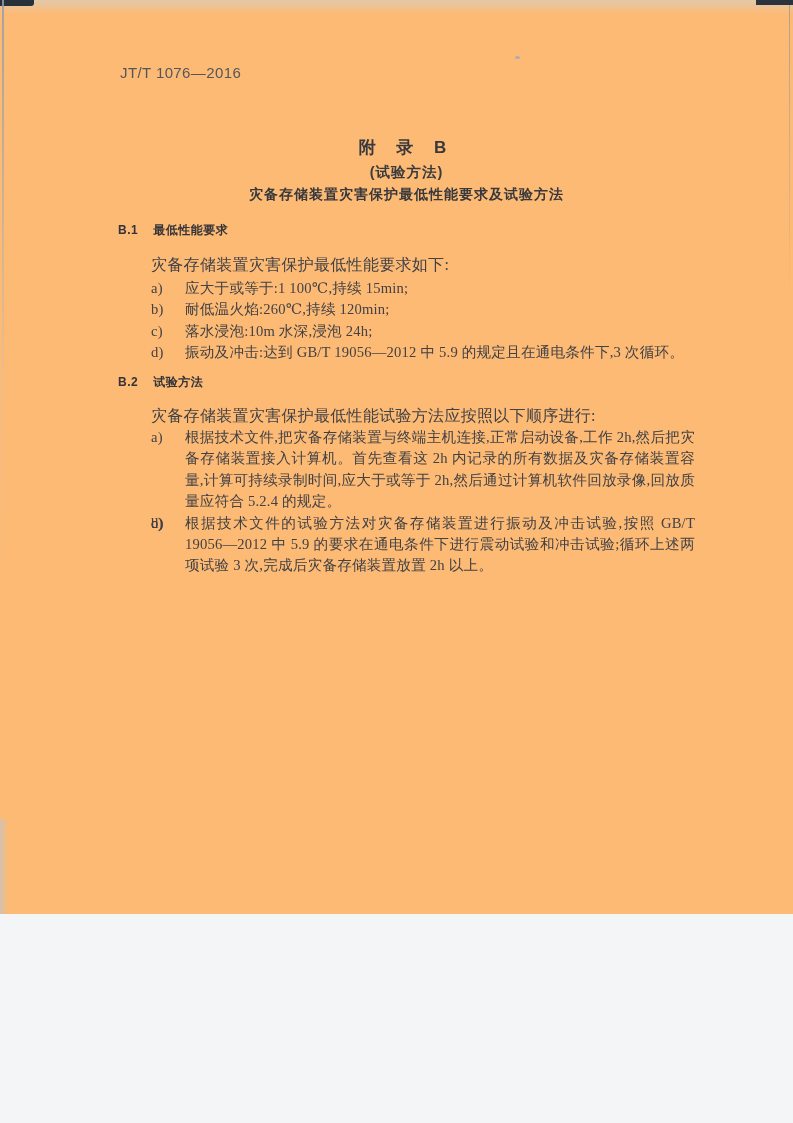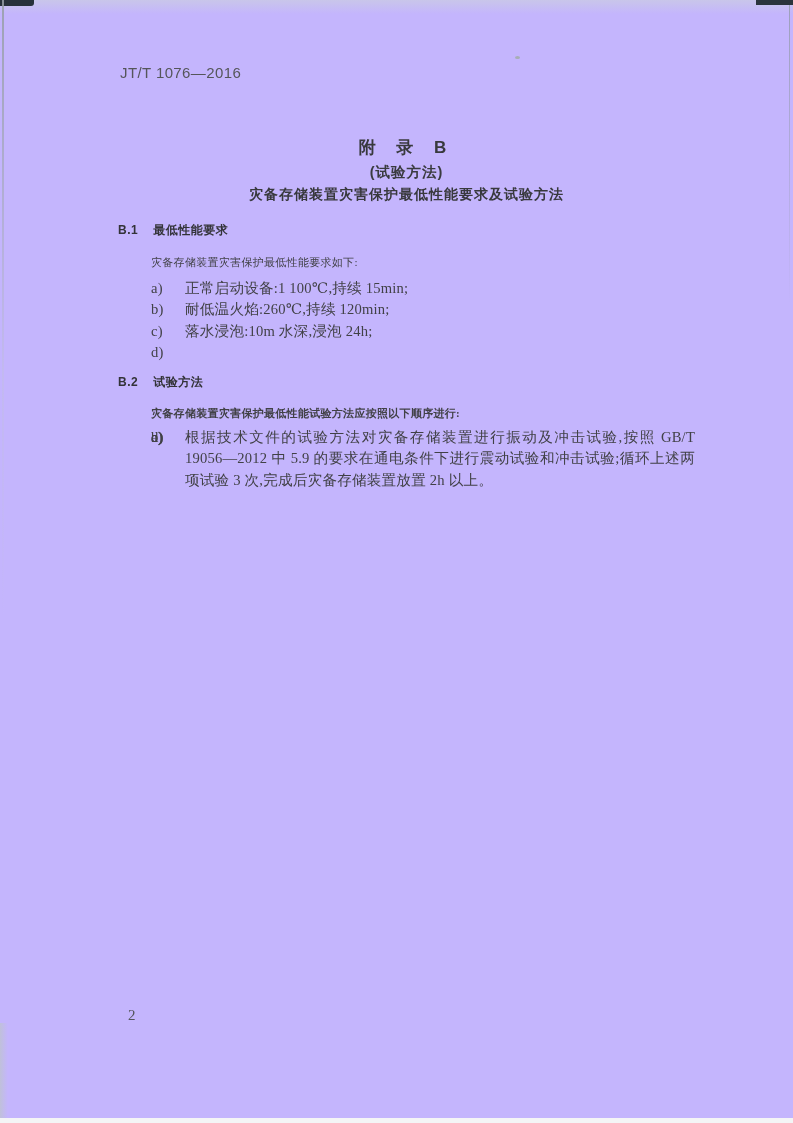--- a/index.html
+++ b/index.html
@@ -2,22 +2,22 @@
 <html><head>
 <meta charset="utf-8">
 <style>
   html,body{margin:0;padding:0;}
   body{
     width:793px;height:1123px;
     background:#f4f5f6;
     font-family:"Liberation Serif","DejaVu Serif",serif;
   }
   .page{
-    position:relative;width:793px;height:1118px;
-    background:#c4b5fd;overflow:hidden;
+    position:relative;width:793px;height:914px;
+    background:#fdba74;overflow:hidden;
   }
   
   .edge-top{
     position:absolute;left:0;top:0;right:0;height:14px;
     background:linear-gradient(to bottom, rgba(205,212,218,.55), rgba(255,255,255,0));
   }
   .corner-tl{
     position:absolute;left:0;top:0;width:34px;height:6px;
     background:#27313a;border-radius:0 0 3px 0;
   }
@@ -69,24 +69,24 @@
   .section-heading{
     position:absolute;left:0;
     font-family:"Liberation Sans","DejaVu Sans",sans-serif;font-weight:bold;
     font-size:12px;color:#333338;letter-spacing:.5px;text-align:right;
   }
   .section-heading .sec-num{margin-right:15px;}
   .sec-b1{top:222px;}
   .sec-b2{top:374px;}
   .intro{
     position:absolute;left:33px;margin:0;
-    font-size:11px;color:#414146;letter-spacing:.3px;
+    font-size:16px;color:#414146;letter-spacing:.3px;
   }
   .intro-b1{top:255px;}
-  .intro-b2{top:406px;font-weight:bold;}
+  .intro-b2{top:406px;}
   .item-list{position:absolute;left:0;width:577px;}
   .list-b1{top:278px;}
   .list-b2{top:427px;}
   .item{
     position:relative;padding-left:67px;
     font-size:14.6px;line-height:21.4px;color:#414146;
     letter-spacing:.2px;text-align:justify;
   }
   .item .item-label{
     position:absolute;left:33px;top:0;
@@ -117,42 +117,44 @@
     <div class="appendix-subtitle">(试验方法)</div>
     <div class="appendix-heading">灾备存储装置灾害保护最低性能要求及试验方法</div>
 
     <div class="section-heading sec-b1">
       <span class="sec-num">B.1</span><span>最低性能要求</span>
     </div>
     <p class="intro intro-b1">灾备存储装置灾害保护最低性能要求如下:</p>
     <div class="item-list list-b1">
       <div class="item">
         <span class="item-label">a)</span>
-        <span>正常启动设备:1 100℃,持续 15min;</span>
+        <span>应大于或等于:1 100℃,持续 15min;</span>
       </div>
       <div class="item">
         <span class="item-label">b)</span>
         <span>耐低温火焰:260℃,持续 120min;</span>
       </div>
       <div class="item">
         <span class="item-label">c)</span>
         <span>落水浸泡:10m 水深,浸泡 24h;</span>
       </div>
       <div class="item">
         <span class="item-label">d)</span>
+        <span>振动及冲击:达到 GB/T 19056—2012 中 5.9 的规定且在通电条件下,3 次循环。</span>
       </div>
     </div>
 
     <div class="section-heading sec-b2">
       <span class="sec-num">B.2</span><span>试验方法</span>
     </div>
     <p class="intro intro-b2">灾备存储装置灾害保护最低性能试验方法应按照以下顺序进行:</p>
     <div class="item-list list-b2">
       <div class="item">
         <span class="item-label">a)</span>
+        <span>根据技术文件,把灾备存储装置与终端主机连接,正常启动设备,工作 2h,然后把灾备存储装置接入计算机。首先查看这 2h 内记录的所有数据及灾备存储装置容量,计算可持续录制时间,应大于或等于 2h,然后通过计算机软件回放录像,回放质量应符合 5.2.4 的规定。</span>
       </div>
       <div class="item">
         <span class="item-label">b)</span>
       </div>
       <div class="item">
         <span class="item-label">c)</span>
       </div>
       <div class="item">
         <span class="item-label">d)</span>
         <span>根据技术文件的试验方法对灾备存储装置进行振动及冲击试验,按照 GB/T 19056—2012 中 5.9 的要求在通电条件下进行震动试验和冲击试验;循环上述两项试验 3 次,完成后灾备存储装置放置 2h 以上。</span>

